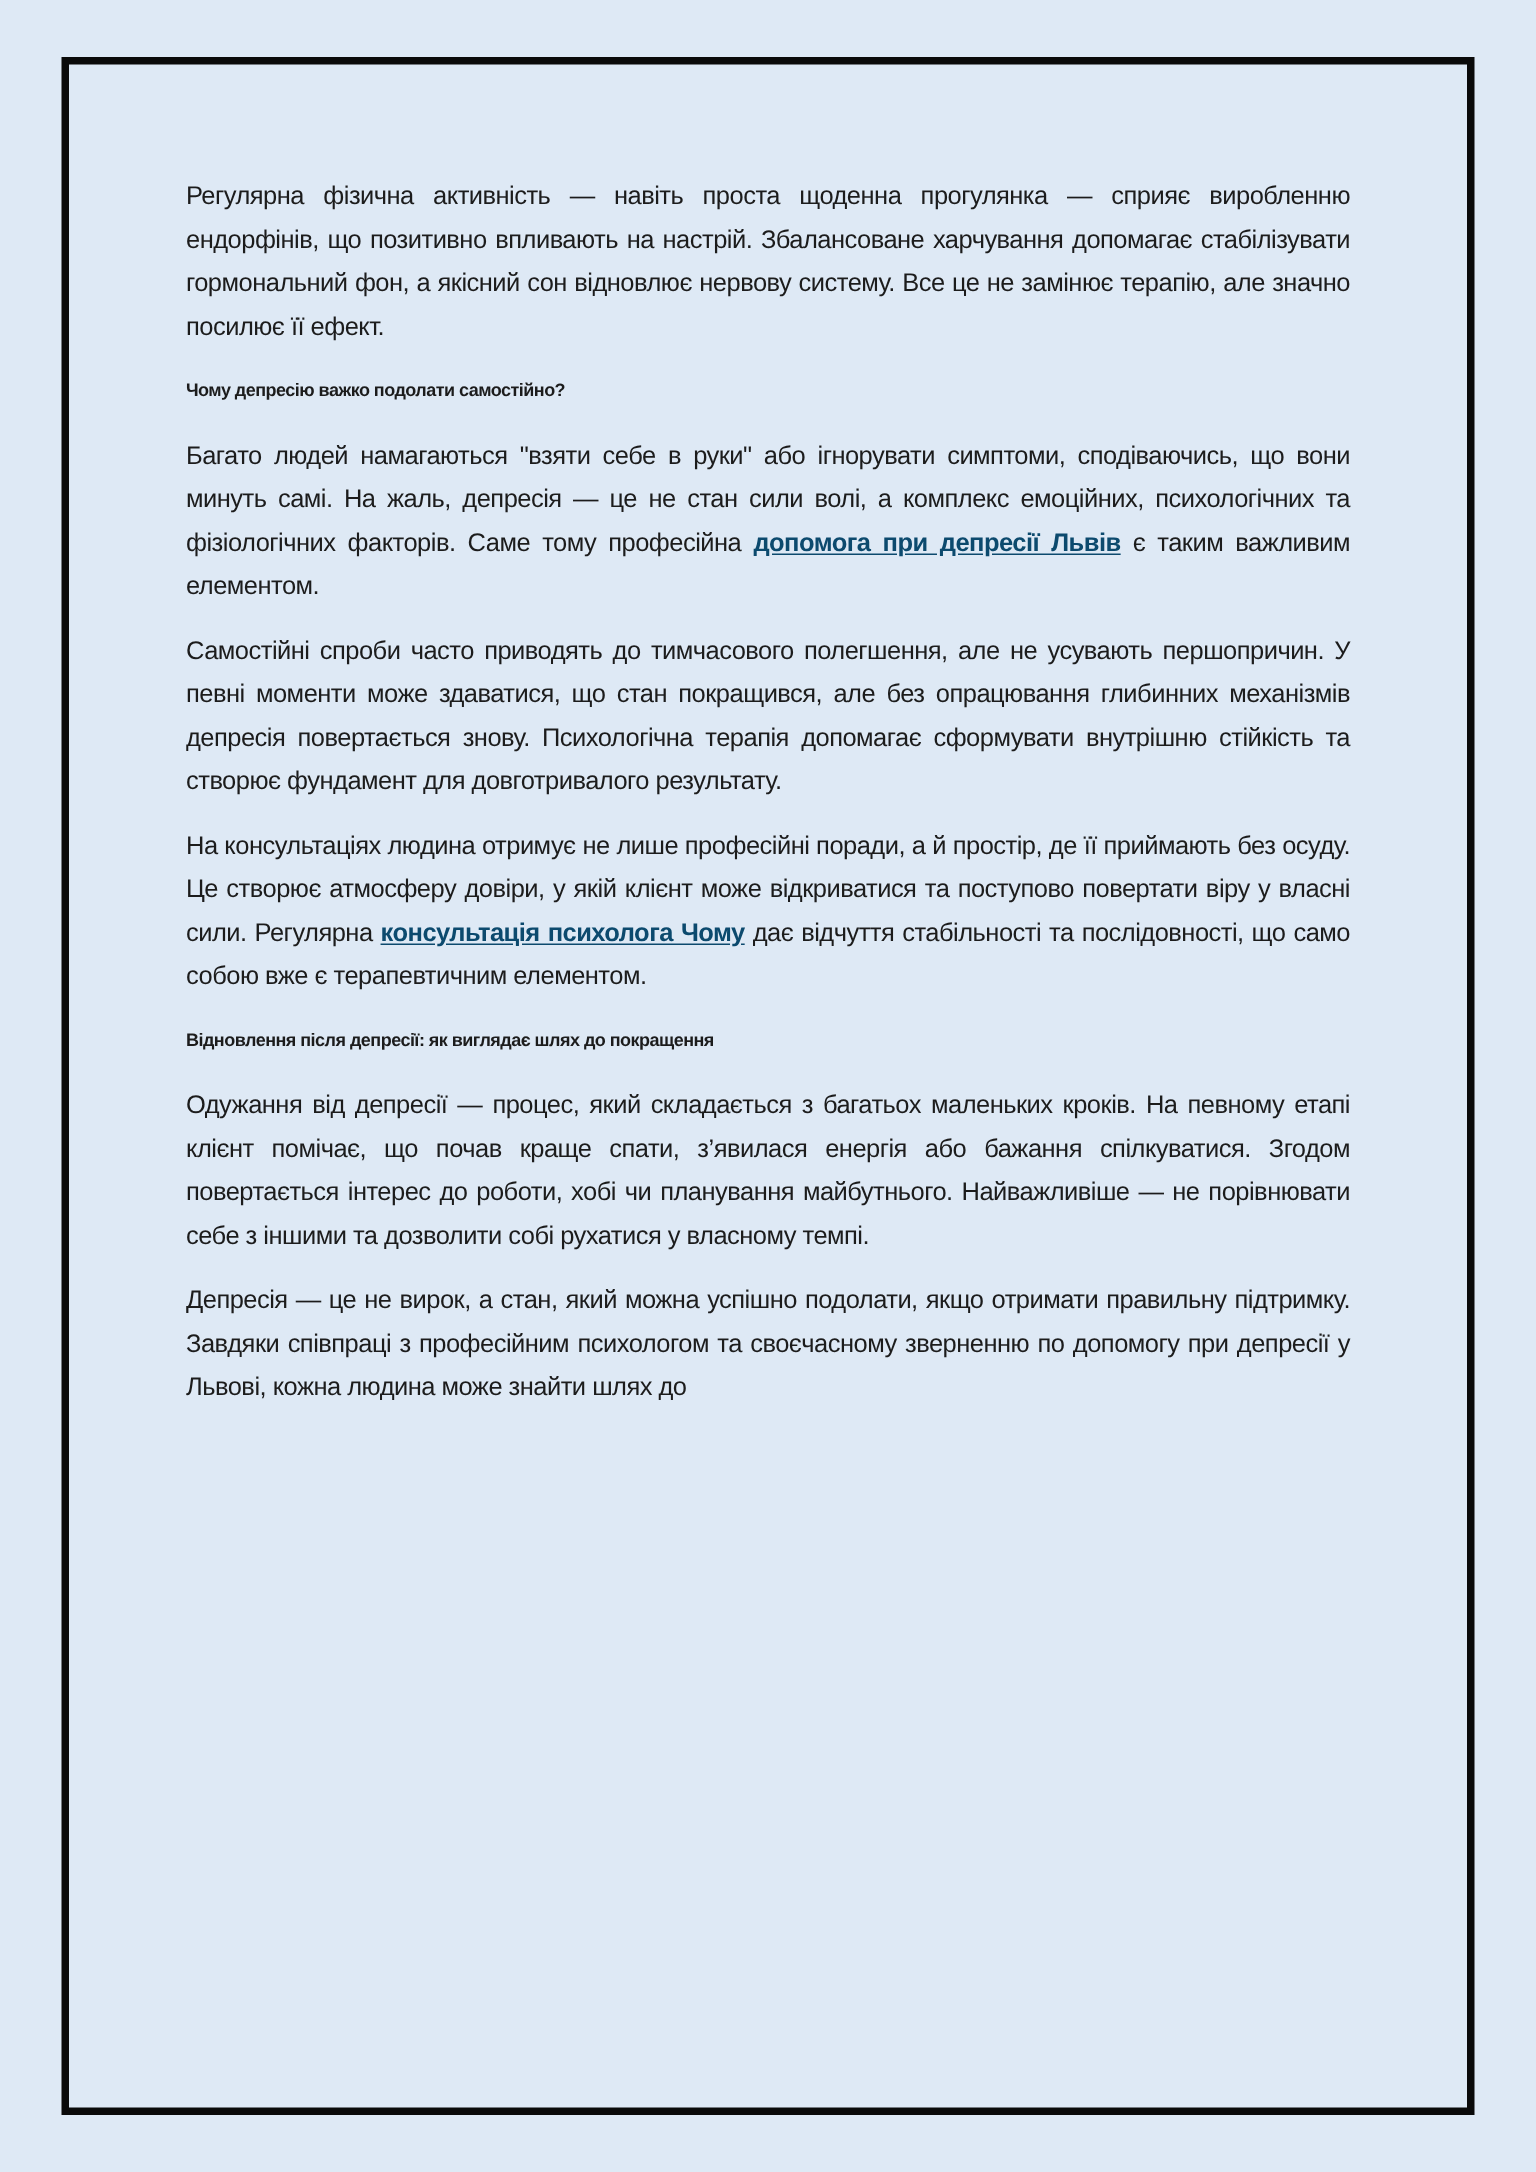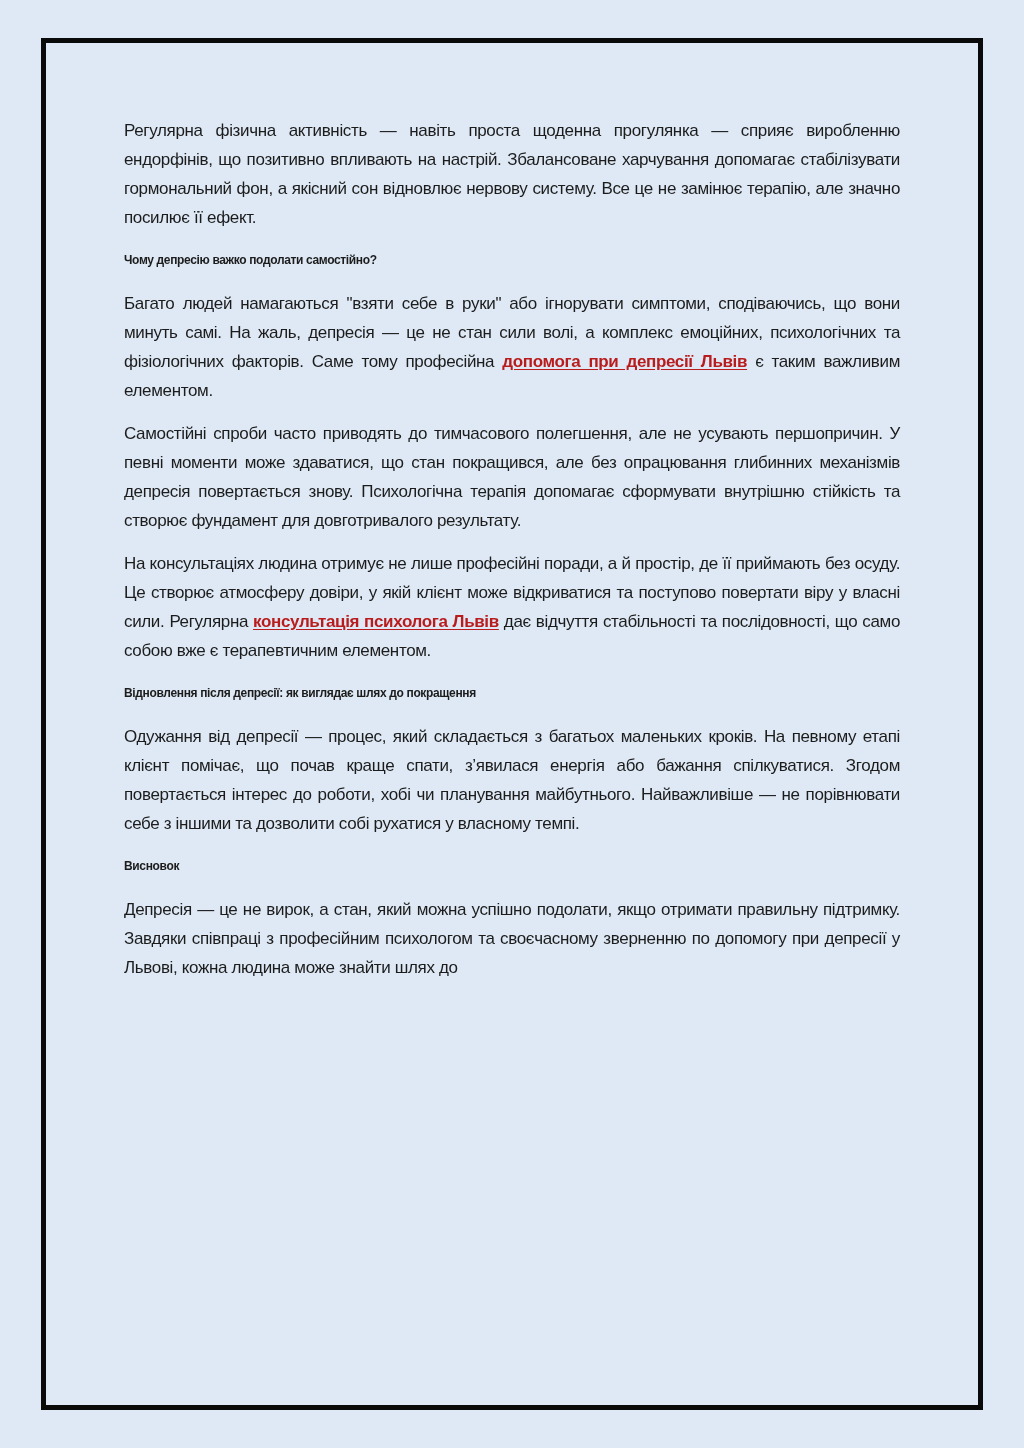--- a/index.html
+++ b/index.html
@@ -38,21 +38,21 @@
       margin: 0 0 14px 0;
       text-align: justify;
     }
     .content h3 {
       margin: 0 0 14px 0;
       font-size: 12px;
       font-weight: bold;
       line-height: 29px;
     }
     .content a {
-      color: #b91c1c;
+      color: #0c4a6e;
       font-weight: bold;
       text-decoration: underline;
       text-underline-offset: 2px;
       margin-top: 23px;
     }
   </style>
 </head>
 <body>
 
 <div class="page-frame"></div>
@@ -61,23 +61,22 @@
   <p>Регулярна фізична активність — навіть проста щоденна прогулянка — сприяє виробленню ендорфінів, що позитивно впливають на настрій. Збалансоване харчування допомагає стабілізувати гормональний фон, а якісний сон відновлює нервову систему. Все це не замінює терапію, але значно посилює її ефект.</p>
 
   <h3>Чому депресію важко подолати самостійно?</h3>
 
   <p><span>Багато людей намагаються "взяти себе в руки" або ігнорувати симптоми, сподіваючись, що вони минуть самі. На жаль, депресія — це не стан сили волі, а комплекс емоційних, психологічних та фізіологічних факторів. Саме тому професійна </span><a href="#">допомога при депресії Львів</a><span> є таким важливим елементом.</span></p>
 
   <p>Самостійні спроби часто приводять до тимчасового полегшення, але не усувають першопричин. У певні моменти може здаватися, що стан покращився, але без опрацювання глибинних механізмів депресія повертається знову. Психологічна терапія допомагає сформувати внутрішню стійкість та створює фундамент для довготривалого результату.</p>
 
 
 
-  <p><span>На консультаціях людина отримує не лише професійні поради, а й простір, де її приймають без осуду. Це створює атмосферу довіри, у якій клієнт може відкриватися та поступово повертати віру у власні сили. Регулярна </span><a href="#">консультація психолога Львів</a><span> дає відчуття стабільності та послідовності, що само собою вже є терапевтичним елементом.</span></p>
+  <p><span>На консультаціях людина отримує не лише професійні поради, а й простір, де її приймають без осуду. Це створює атмосферу довіри, у якій клієнт може відкриватися та поступово повертати віру у власні сили. Регулярна </span><a href="#">консультація психолога Чому</a><span> дає відчуття стабільності та послідовності, що само собою вже є терапевтичним елементом.</span></p>
 
   <h3>Відновлення після депресії: як виглядає шлях до покращення</h3>
 
   <p>Одужання від депресії — процес, який складається з багатьох маленьких кроків. На певному етапі клієнт помічає, що почав краще спати, з’явилася енергія або бажання спілкуватися. Згодом повертається інтерес до роботи, хобі чи планування майбутнього. Найважливіше — не порівнювати себе з іншими та дозволити собі рухатися у власному темпі.</p>
 
 
-  <h3>Висновок</h3>
 
   <p>Депресія — це не вирок, а стан, який можна успішно подолати, якщо отримати правильну підтримку. Завдяки співпраці з професійним психологом та своєчасному зверненню по допомогу при депресії у Львові, кожна людина може знайти шлях до</p>
 </div>
 
 </body></html>

